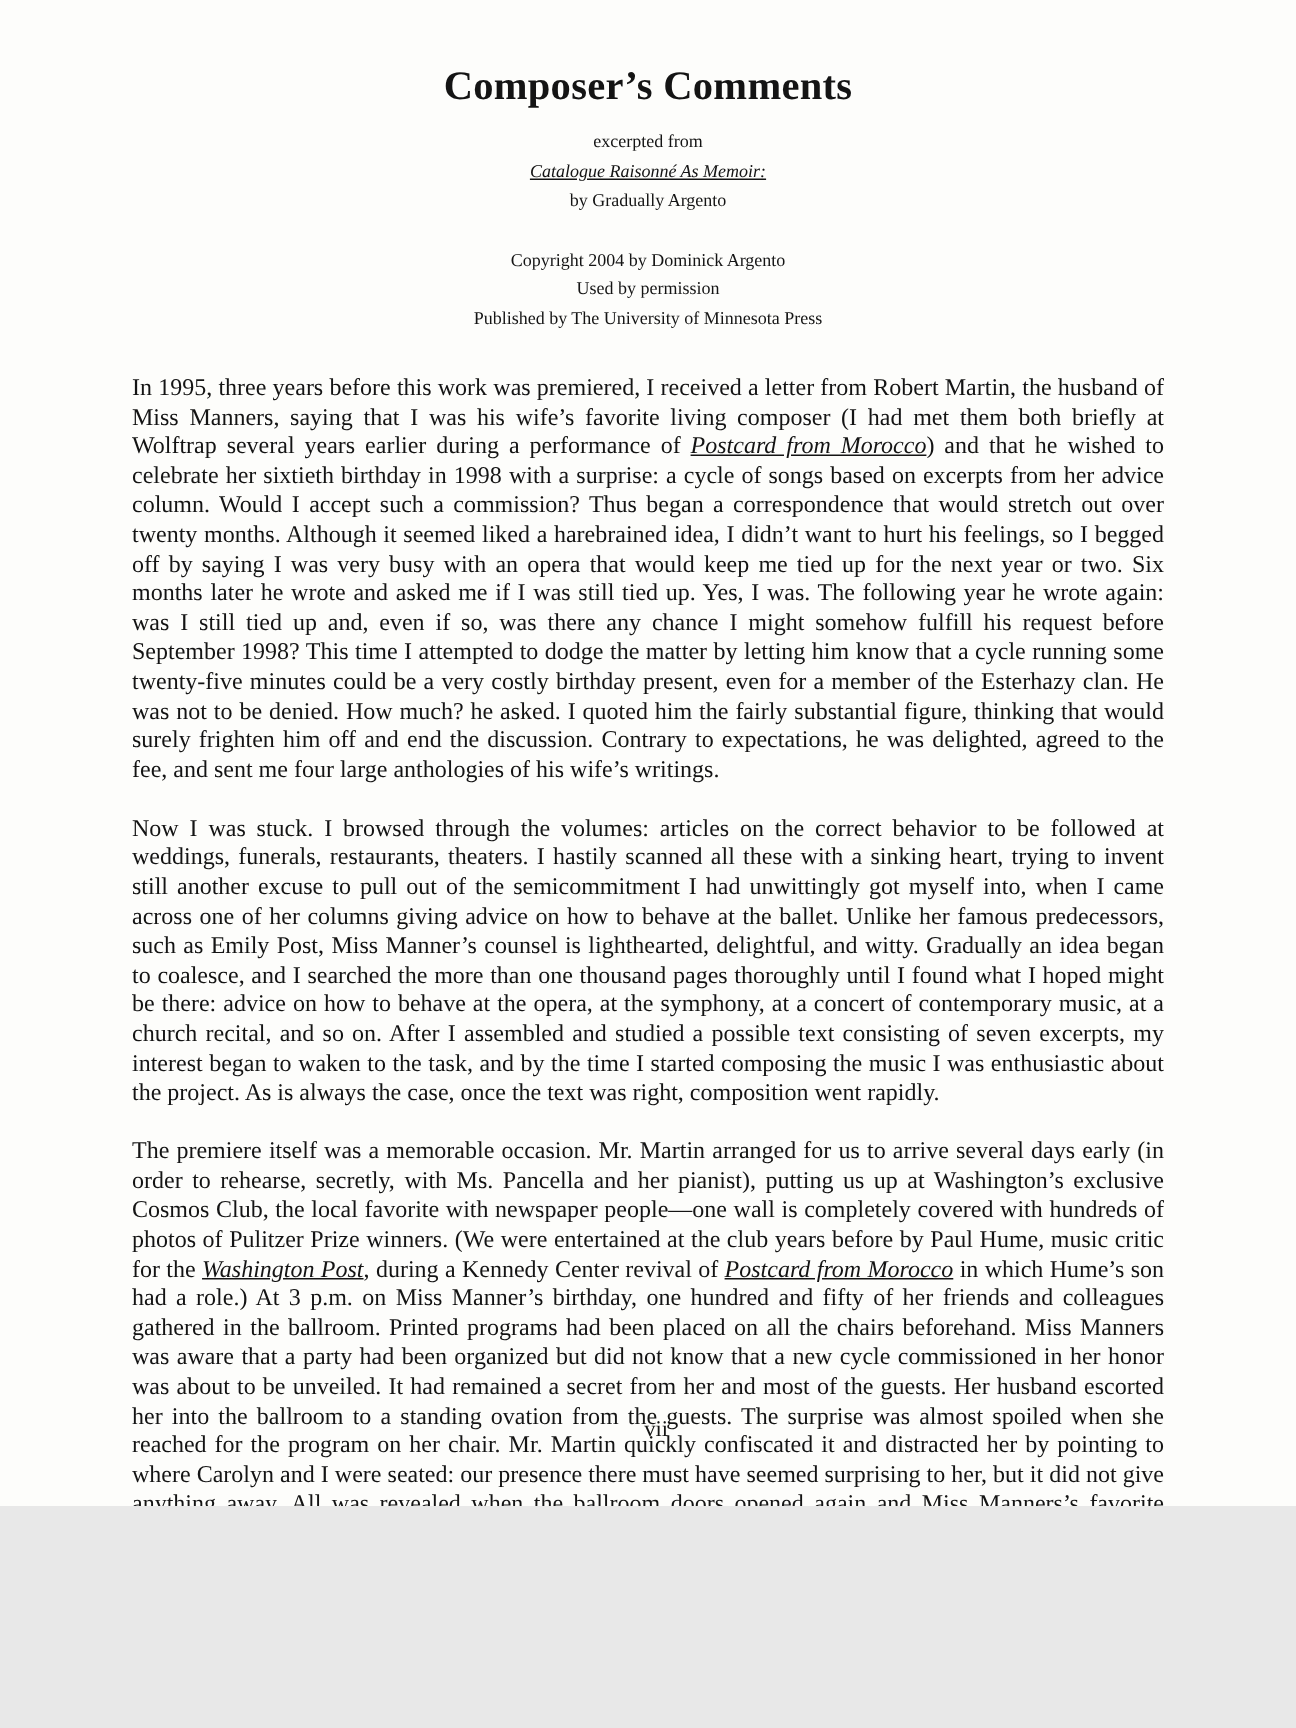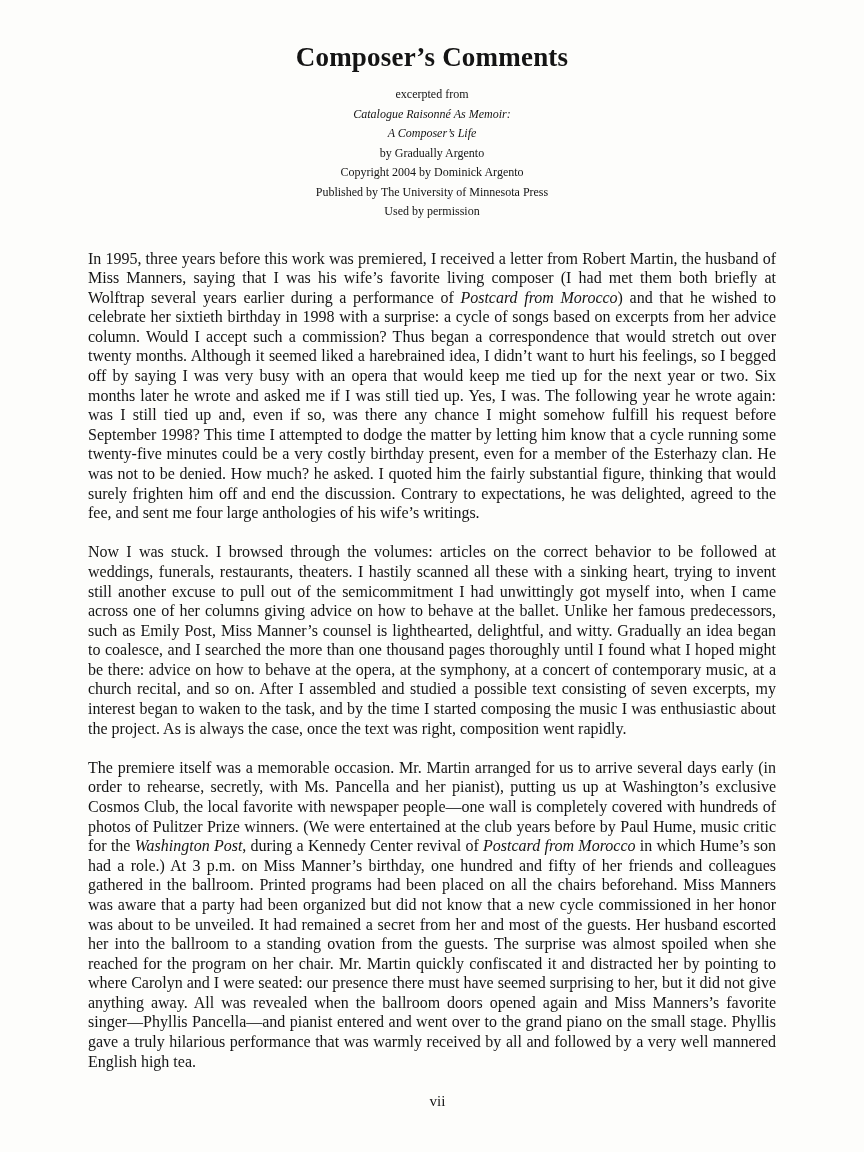--- a/index.html
+++ b/index.html
@@ -3,21 +3,21 @@
 <meta charset="utf-8">
 <style>
   html, body {
     margin: 0;
     padding: 0;
     background: #e8e8e8;
   }
   .page {
     position: relative;
     width: 864px;
-    height: 1152px;
+    height: 1004px;
     margin: 0 auto;
     background: #fdfdfb;
     box-sizing: border-box;
     padding: 42px 88px 0 88px;
     font-family: "Liberation Serif", "DejaVu Serif", serif;
     color: #141414;
     overflow: hidden;
   }
   .title {
     margin: 0 0 12px 0;
@@ -25,23 +25,25 @@
     font-size: 27px;
     font-weight: bold;
     letter-spacing: 0.2px;
   }
   .center-block {
     text-align: center;
     font-size: 12px;
     line-height: 19.5px;
   }
   .copyright-block {
+    margin-top: 20px;
   }
   .italic {
     font-style: italic;
+    text-decoration: underline;
   }
   .doc-body {
     margin-top: 27px;
     font-size: 16px;
     line-height: 19.6px;
     text-align: justify;
   }
   .body-paragraph {
     margin: 0;
   }
@@ -64,28 +66,27 @@
 <body>
 
 <div class="page">
 
   <header class="doc-header">
     <h1 class="title">Composer’s Comments</h1>
 
     <div class="center-block">
         <div>excerpted from</div>
         <div class="italic">Catalogue Raisonné As Memoir:</div>
-        <div class="italic">A Composer’s Life</div>
         <div>by Gradually Argento</div>
       </div>
 
     <div class="center-block copyright-block">
         <div>Copyright 2004 by Dominick Argento</div>
+        <div>Used by permission</div>
         <div>Published by The University of Minnesota Press</div>
-        <div>Used by permission</div>
       </div>
   </header>
 
   <main class="doc-body">
       <p class="body-paragraph"><span>In 1995, three years before this work was premiered, I received a letter from Robert Martin, the husband of Miss Manners, saying that I was his wife’s favorite living composer (I had met them both briefly at Wolftrap several years earlier during a performance of </span><span class="italic">Postcard from Morocco</span><span>) and that he wished to celebrate her sixtieth birthday in 1998 with a surprise: a cycle of songs based on excerpts from her advice column. Would I accept such a commission? Thus began a correspondence that would stretch out over twenty months. Although it seemed liked a harebrained idea, I didn’t want to hurt his feelings, so I begged off by saying I was very busy with an opera that would keep me tied up for the next year or two. Six months later he wrote and asked me if I was still tied up. Yes, I was. The following year he wrote again: was I still tied up and, even if so, was there any chance I might somehow fulfill his request before September 1998? This time I attempted to dodge the matter by letting him know that a cycle running some twenty-five minutes could be a very costly birthday present, even for a member of the Esterhazy clan. He was not to be denied. How much? he asked. I quoted him the fairly substantial figure, thinking that would surely frighten him off and end the discussion. Contrary to expectations, he was delighted, agreed to the fee, and sent me four large anthologies of his wife’s writings.</span></p>
       <p class="body-paragraph"><span>Now I was stuck. I browsed through the volumes: articles on the correct behavior to be followed at weddings, funerals, restaurants, theaters. I hastily scanned all these with a sinking heart, trying to invent still another excuse to pull out of the semicommitment I had unwittingly got myself into, when I came across one of her columns giving advice on how to behave at the ballet. Unlike her famous predecessors, such as Emily Post, Miss Manner’s counsel is lighthearted, delightful, and witty.  Gradually an idea began to coalesce, and I searched the more than one thousand pages thoroughly until I found what I hoped might be there: advice on how to behave at the opera, at the symphony, at a concert of contemporary music, at a church recital, and so on. After I assembled and studied a possible text consisting of seven excerpts, my interest began to waken to the task, and by the time I started composing the music I was enthusiastic about the project.  As is always the case, once the text was right, composition went rapidly.</span></p>
       <p class="body-paragraph"><span>The premiere itself was a memorable occasion. Mr. Martin arranged for us to arrive several days early (in order to rehearse, secretly, with Ms. Pancella and her pianist), putting us up at Washington’s exclusive Cosmos Club, the local favorite with newspaper people—one wall is completely covered with hundreds of photos of Pulitzer Prize winners. (We were entertained at the club years before by Paul Hume, music critic for the </span><span class="italic">Washington Post</span><span>, during a Kennedy Center revival of </span><span class="italic">Postcard from Morocco</span><span> in which Hume’s son had a role.) At 3 p.m. on Miss Manner’s birthday, one hundred and fifty of her friends and colleagues gathered in the ballroom. Printed programs had been placed on all the chairs beforehand. Miss Manners was aware that a party had been organized but did not know that a new cycle commissioned in her honor was about to be unveiled. It had remained a secret from her and most of the guests. Her husband escorted her into the ballroom to a standing ovation from the guests. The surprise was almost spoiled when she reached for the program on her chair. Mr. Martin quickly confiscated it and distracted her by pointing to where Carolyn and I were seated: our presence there must have seemed surprising to her, but it did not give anything away. All was revealed when the ballroom doors opened again and Miss Manners’s favorite singer—Phyllis Pancella—and pianist entered and went over to the grand piano on the small stage. Phyllis gave a truly hilarious performance that was warmly received by all and followed by a very well mannered English high tea.</span></p>
     </main>
 
   <footer class="doc-footer">

